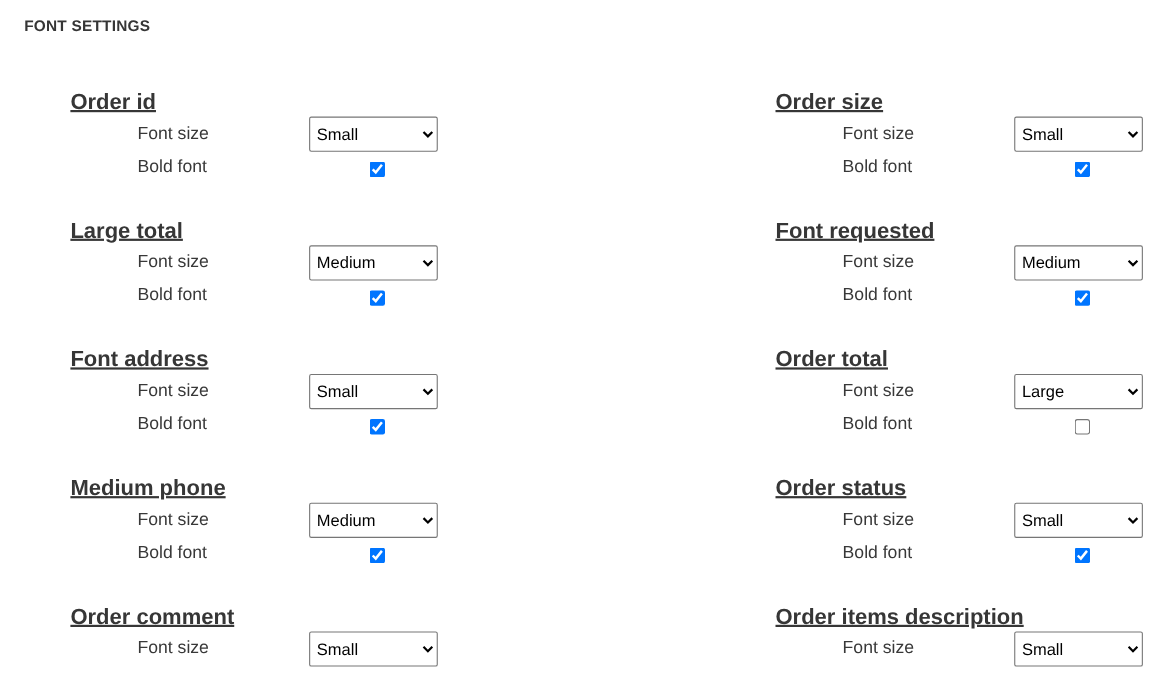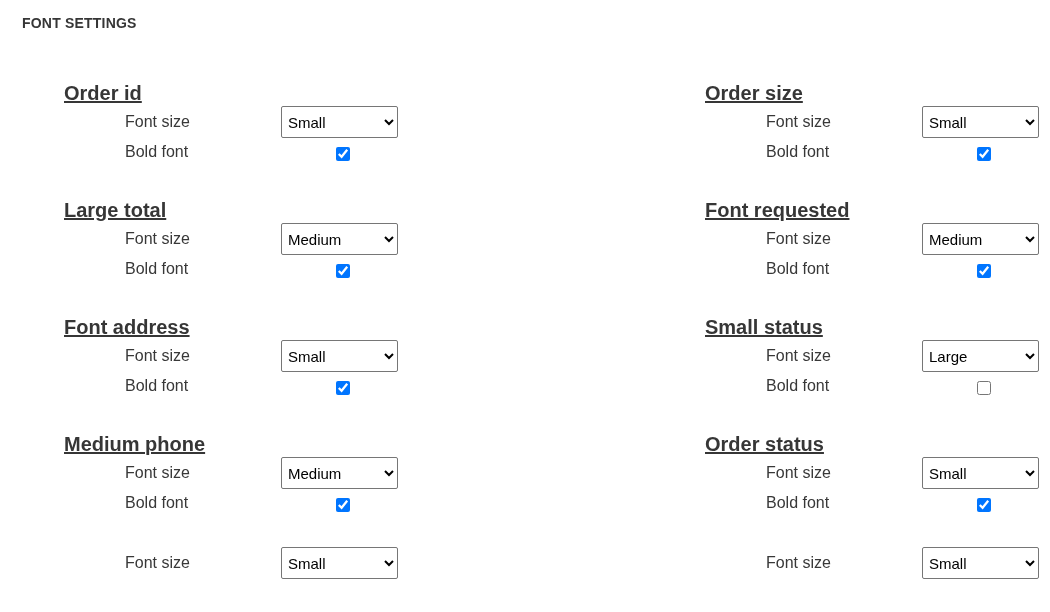--- a/index.html
+++ b/index.html
@@ -142,21 +142,21 @@
       <span class="form-label">Font size</span>
       <select class="font-size-select"><option value="Small">Small</option><option value="Medium">Medium</option><option value="Large">Large</option></select>
     </div>
     <div class="form-row bold-row">
       <span class="form-label">Bold font</span>
       <input type="checkbox" class="bold-checkbox" checked="" style="accent-color: rgb(0, 117, 255);">
     </div>
   </div>
 
   <div class="section">
-    <h3 class="section-heading">Small status</h3>
+    <h3 class="section-heading">Order total</h3>
     <div class="form-row select-row">
       <span class="form-label">Font size</span>
       <select class="font-size-select"><option value="Small">Small</option><option value="Medium">Medium</option><option value="Large" selected="">Large</option></select>
     </div>
     <div class="form-row bold-row">
       <span class="form-label">Bold font</span>
       <input type="checkbox" class="bold-checkbox" style="accent-color: rgb(0, 117, 255);">
     </div>
   </div>
 
@@ -178,31 +178,33 @@
       <span class="form-label">Font size</span>
       <select class="font-size-select"><option value="Small">Small</option><option value="Medium">Medium</option><option value="Large">Large</option></select>
     </div>
     <div class="form-row bold-row">
       <span class="form-label">Bold font</span>
       <input type="checkbox" class="bold-checkbox" checked="" style="accent-color: rgb(0, 117, 255);">
     </div>
   </div>
 
   <div class="section">
+    <h3 class="section-heading">Order comment</h3>
     <div class="form-row select-row">
       <span class="form-label">Font size</span>
       <select class="font-size-select"><option value="Small">Small</option><option value="Medium">Medium</option><option value="Large">Large</option></select>
     </div>
     <div class="form-row bold-row" style="visibility: hidden;">
       <span class="form-label">Bold font</span>
 
     </div>
   </div>
 
   <div class="section">
+    <h3 class="section-heading">Order items description</h3>
     <div class="form-row select-row">
       <span class="form-label">Font size</span>
       <select class="font-size-select"><option value="Small">Small</option><option value="Medium">Medium</option><option value="Large">Large</option></select>
     </div>
     <div class="form-row bold-row" style="visibility: hidden;">
       <span class="form-label">Bold font</span>
 
     </div>
   </div>
 </div>

